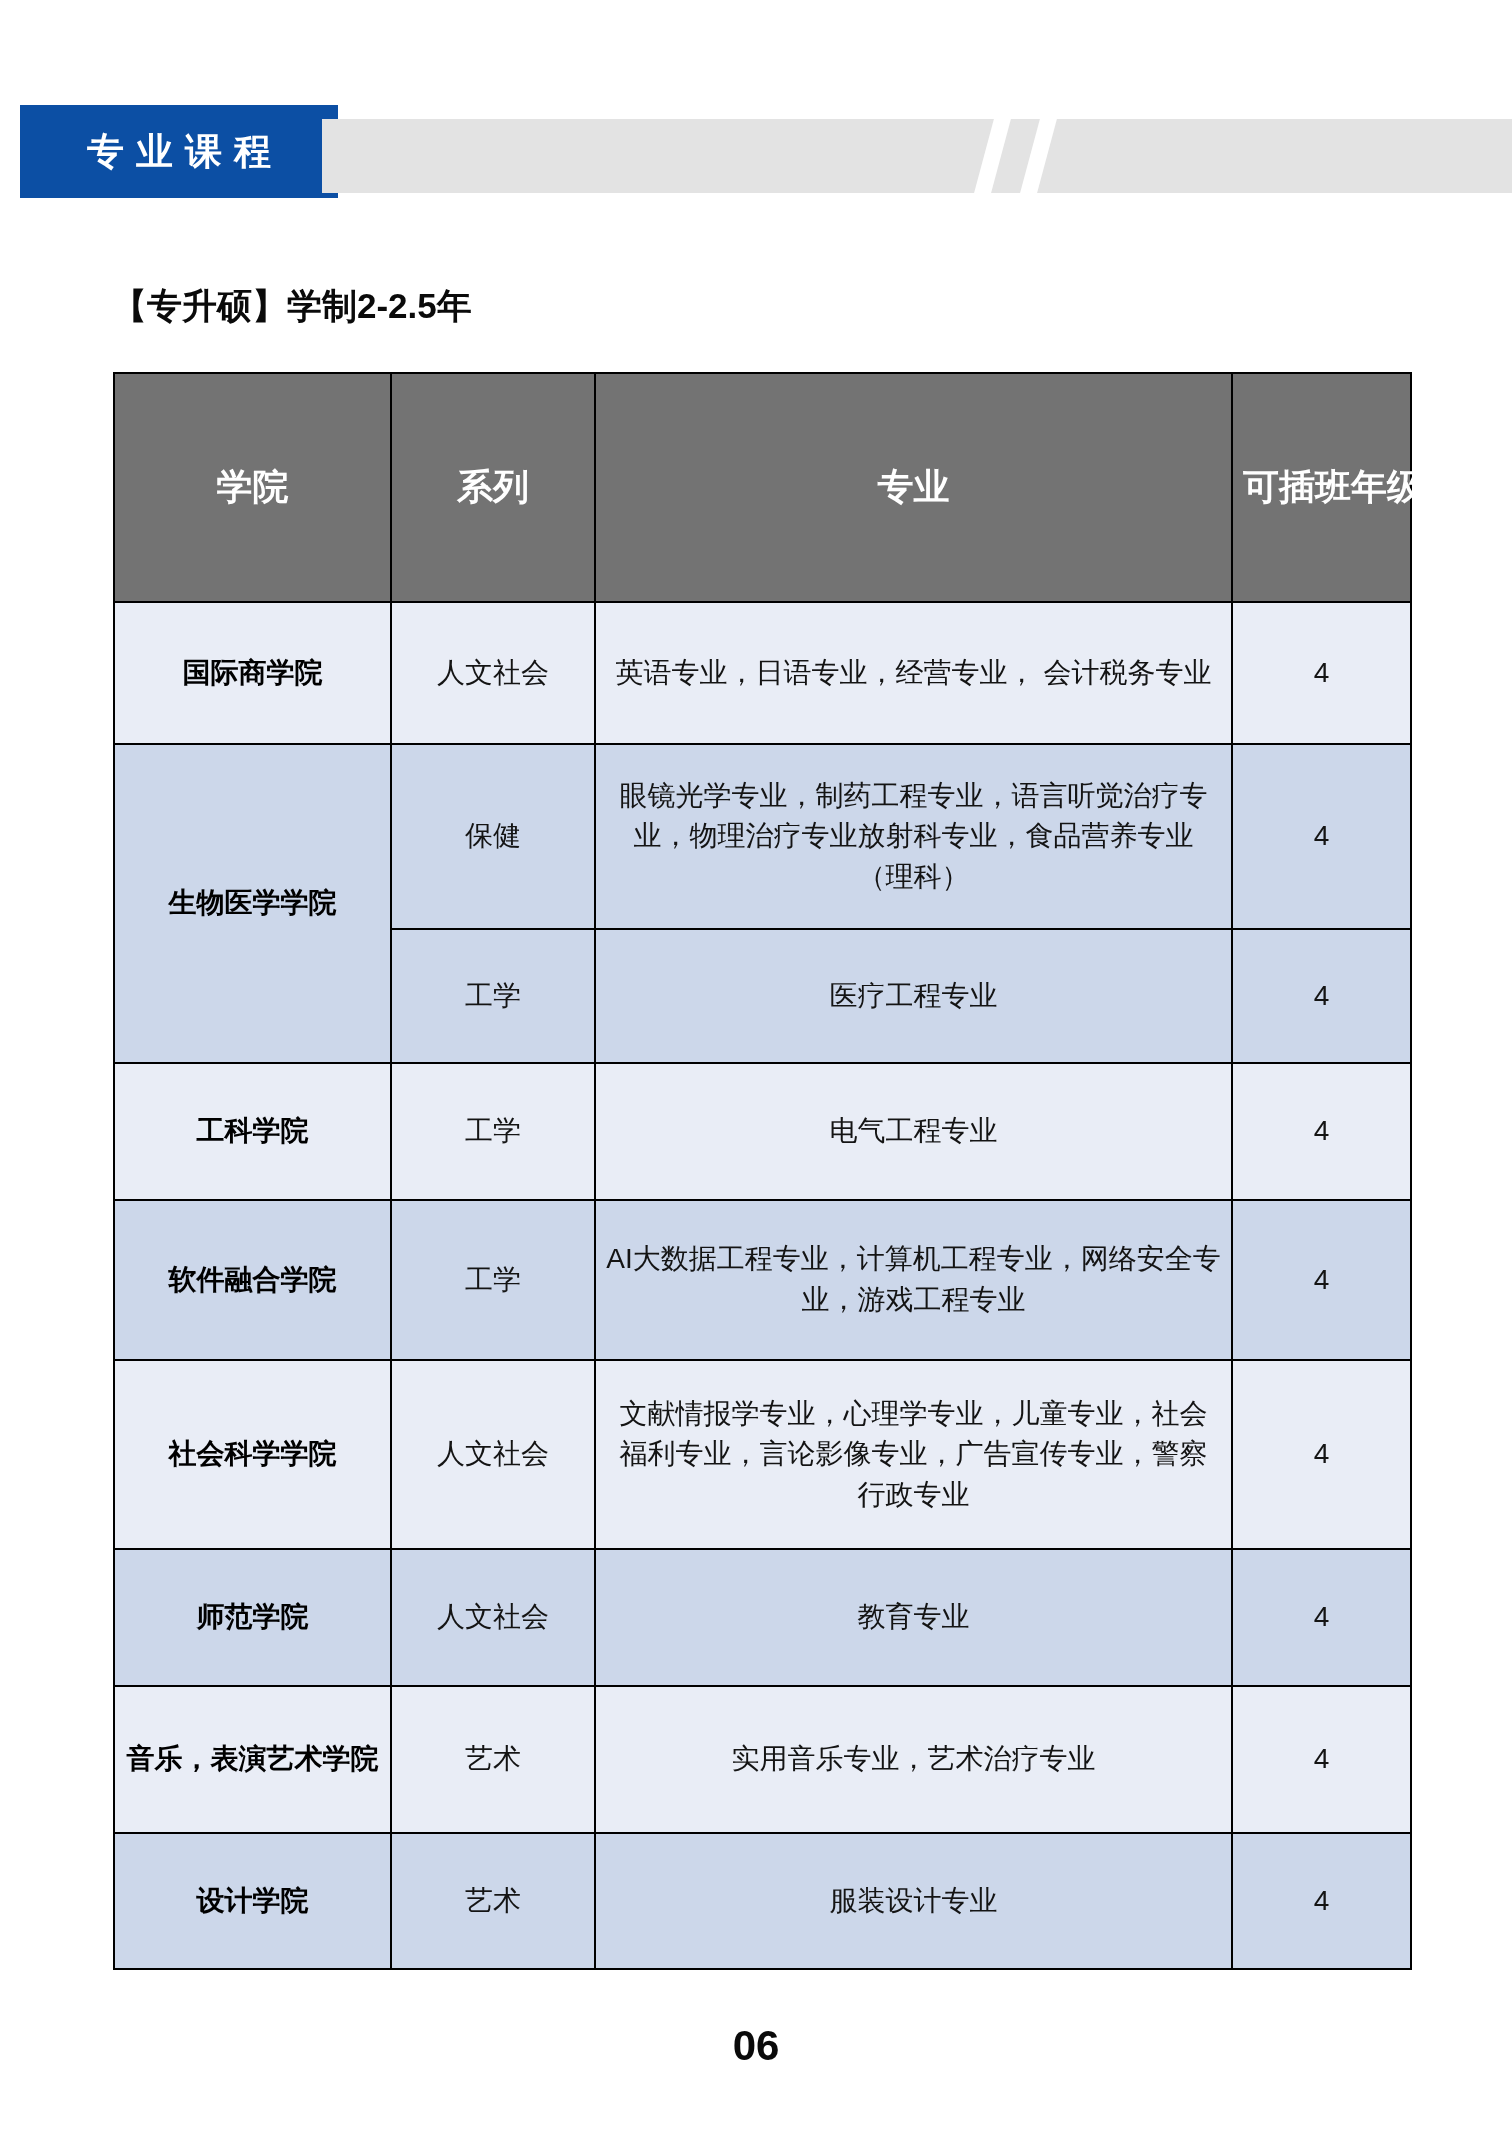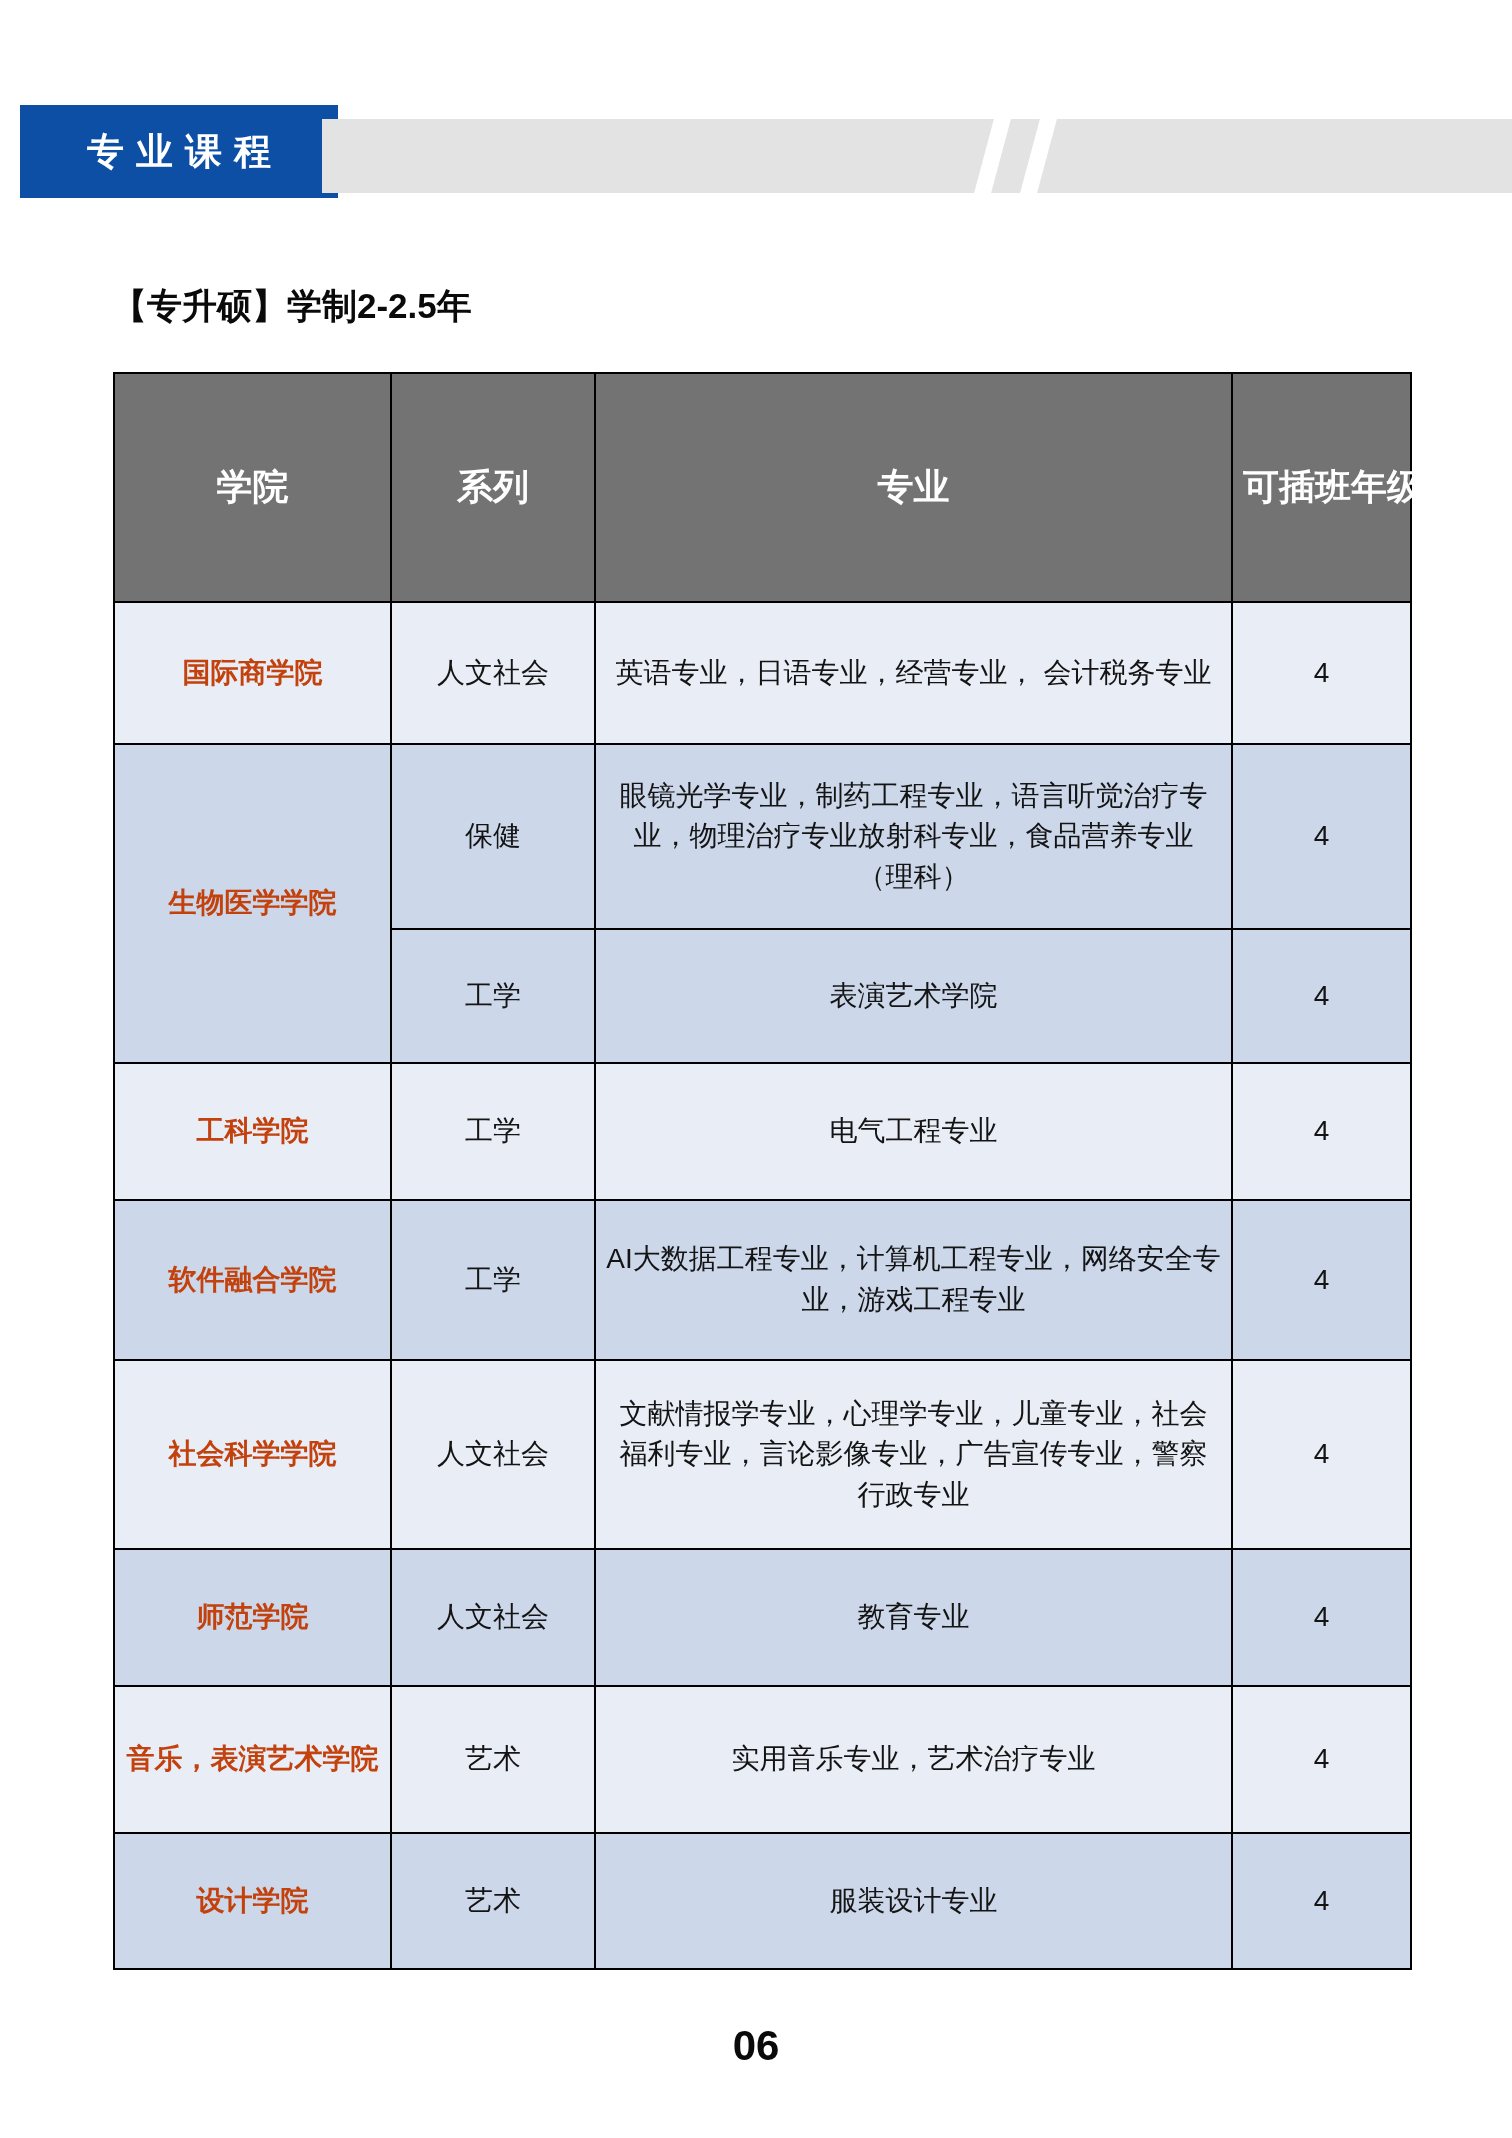--- a/index.html
+++ b/index.html
@@ -66,21 +66,21 @@
     color: #141414;
   }
   .course-table thead th {
     background: #737373;
     color: #ffffff;
     font-weight: bold;
     font-size: 36px;
     white-space: nowrap;
     height: 219px;
   }
-  td.college { font-weight: bold; font-size: 28px; color: #c2410c; padding: 4px 4px; }
+  td.college { font-weight: bold; font-size: 28px; color: #000000; padding: 4px 4px; }
   tr.shade-light td { background: #e9edf6; }
   tr.shade-dark td  { background: #ccd7ea; }
 
   
   .page-number {
     position: absolute; left: 0; right: 0; top: 2022px;
     text-align: center;
     font-size: 42px; font-weight: bold; color: #0a0a0a;
   }
 </style>
@@ -123,21 +123,21 @@
         <td>4</td>
       </tr>
       <tr class="shade-dark" style="height:185px">
         <td class="college" rowspan="2">生物医学学院</td>
         <td>保健</td>
         <td>眼镜光学专业，制药工程专业，语言听觉治疗专业，物理治疗专业放射科专业，食品营养专业（理科）</td>
         <td>4</td>
       </tr>
       <tr class="shade-dark" style="height:134px">
         <td>工学</td>
-        <td>表演艺术学院</td>
+        <td>医疗工程专业</td>
         <td>4</td>
       </tr>
       <tr class="shade-light" style="height:137px">
         <td class="college">工科学院</td>
         <td>工学</td>
         <td>电气工程专业</td>
         <td>4</td>
       </tr>
       <tr class="shade-dark" style="height:160px">
         <td class="college">软件融合学院</td>

